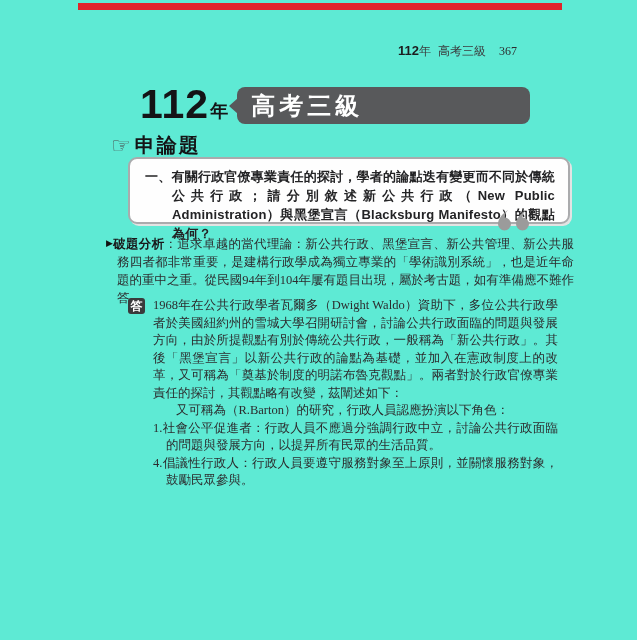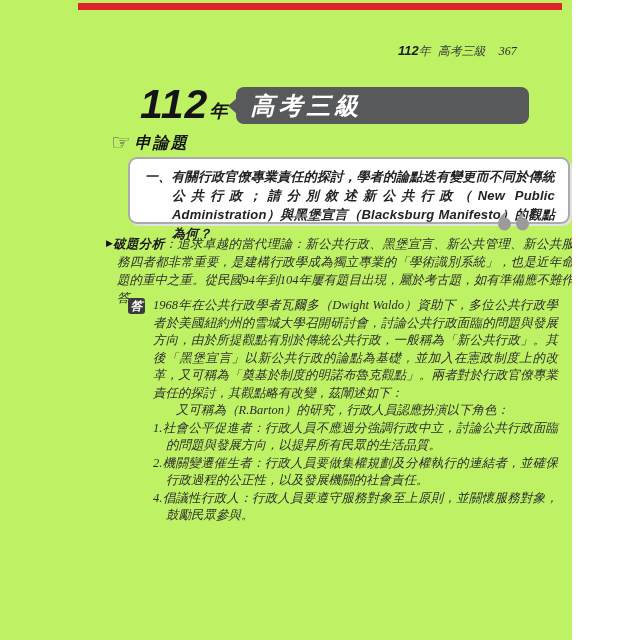--- a/index.html
+++ b/index.html
@@ -1,18 +1,18 @@
 <!DOCTYPE html>
 <html><head>
 <meta charset="utf-8">
 <style>
   html,body { margin:0; padding:0; background:#ffffff; }
   .page {
-    position:relative; width:572px; height:640px; background:#bef264; overflow:hidden;
-    font-family:"Liberation Serif","DejaVu Serif",serif; color:#2c2c2e;font-style:italic;
+    position:relative; width:637px; height:640px; background:#5eead4; overflow:hidden;
+    font-family:"Liberation Serif","DejaVu Serif",serif; color:#2c2c2e;
   }
   
   .top-bar { position:absolute; left:78px; top:3px; width:484px; height:7px; background:#e0242b; }
 
   
   .running-header {
     position:absolute; top:43px; left:398px; width:150px;
     font-family:"Liberation Sans","DejaVu Sans",sans-serif;
     font-size:12px; color:#3b3b3d; white-space:nowrap;
   }
@@ -33,21 +33,21 @@
   .banner-box::before {
     content:""; position:absolute; left:-8px; top:11px;
     border-top:8px solid transparent; border-bottom:8px solid transparent;
     border-right:9px solid #58595b;
   }
 
   
   .essay-heading { position:absolute; left:111px; top:132px; display:flex; align-items:center; }
   .hand-icon { font-size:22px; color:#4c4c4e; line-height:22px; margin-right:4px;
                font-family:"DejaVu Sans",sans-serif; }
-  .essay-label { font-family:"Liberation Sans","DejaVu Sans",sans-serif; font-size:16px;
+  .essay-label { font-family:"Liberation Sans","DejaVu Sans",sans-serif; font-size:20px;
                  font-weight:bold; color:#141416; letter-spacing:2px; }
 
   
   .question-box {
     position:absolute; left:128px; top:157px; width:442px; height:67px; box-sizing:border-box;
     border:2px solid #aaabad; border-radius:9px; background:#fefefe;
     box-shadow:2px 2px 0 #e3e3e3;
   }
   .q-text {
     margin:8px 13px 0 15px; font-family:"Liberation Sans","DejaVu Sans",sans-serif;
@@ -113,18 +113,17 @@
   </div>
 
   <p class="analysis"><span class="tri-icon">▶</span><span class="analysis-label">破題分析</span><span>：追求卓越的當代理論：新公共行政、黑堡宣言、新公共管理、新公共服務四者都非常重要，是建構行政學成為獨立專業的「學術識別系統」，也是近年命題的重中之重。從民國94年到104年屢有題目出現，屬於考古題，如有準備應不難作答。</span></p>
 
   <div class="answer">
     <div class="ans-badge">答</div>
     <div class="ans-body">
       <p class="ans-intro">1968年在公共行政學者瓦爾多（Dwight Waldo）資助下，多位公共行政學者於美國紐約州的雪城大學召開研討會，討論公共行政面臨的問題與發展方向，由於所提觀點有別於傳統公共行政，一般稱為「新公共行政」。其後「黑堡宣言」以新公共行政的論點為基礎，並加入在憲政制度上的改革，又可稱為「奠基於制度的明諾布魯克觀點」。兩者對於行政官僚專業責任的探討，其觀點略有改變，茲闡述如下：</p>
       <p class="ans-sub-intro">又可稱為（R.Barton）的研究，行政人員認應扮演以下角色：</p>
       <p class="ans-item"><span>1.</span><span>社會公平促進者：行政人員不應過分強調行政中立，討論公共行政面臨的問題與發展方向，以提昇所有民眾的生活品質。</span></p>
-      <p class="ans-item"><span>2.</span><span>機關變遷催生者：行政人員要做集權規劃及分權執行的連結者，並確保行政過程的公正性，以及發展機關的社會責任。</span></p>
       <p class="ans-item"><span>4.</span><span>倡議性行政人：行政人員要遵守服務對象至上原則，並關懷服務對象，鼓勵民眾參與。</span></p>
     </div>
   </div>
 
 </div>
 
 </body></html>

